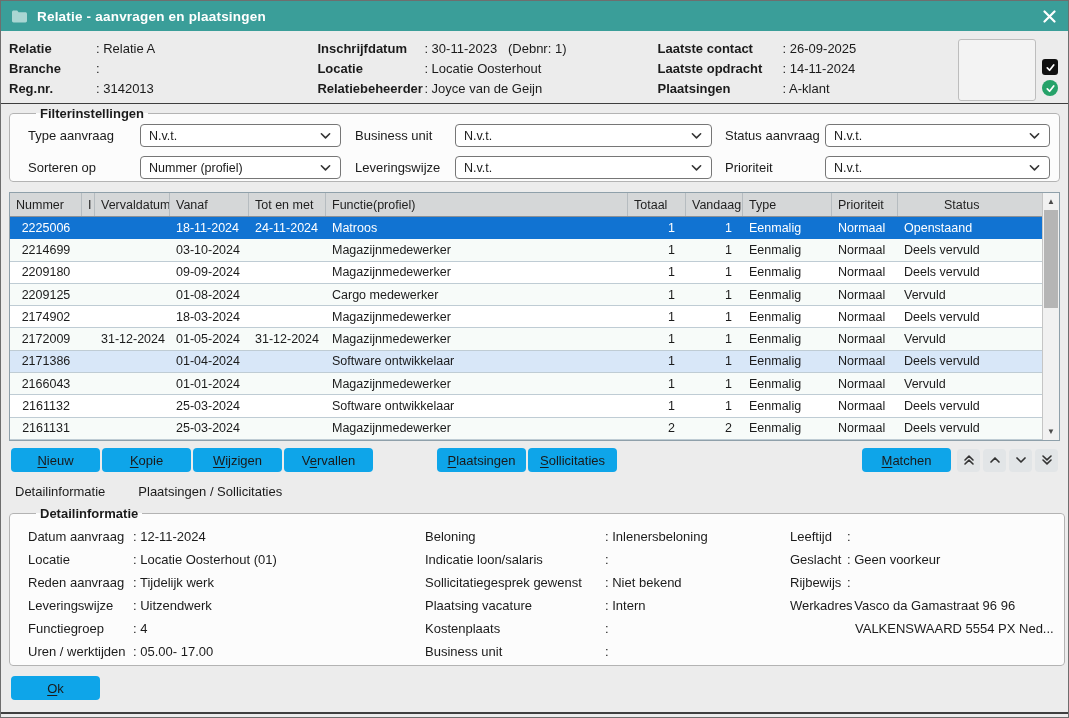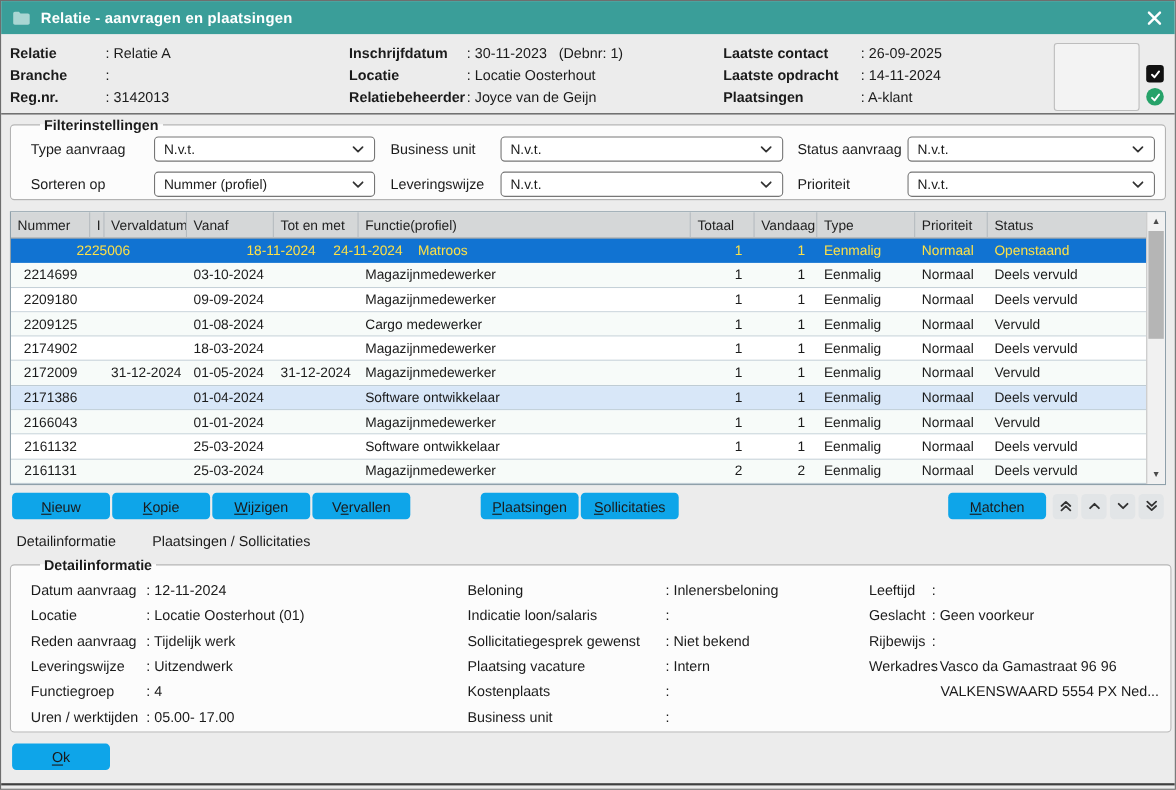--- a/index.html
+++ b/index.html
@@ -47,28 +47,28 @@
   .flt-label.g2 { padding-left:14px; }
   .flt-label.g3 { padding-left:13px; }
   .combo { height:23px; background:#fff; border:1px solid #767676; border-radius:4px; display:flex; align-items:center; justify-content:space-between; padding:0 9px 0 8px; font-size:12.5px; cursor:pointer; }
 
   
   .grid-table { margin:10px 8px 0 8px; height:249px; border:1px solid #8fa0aa; background:#fff; display:flex; }
   .t-main { flex:1; display:flex; flex-direction:column; min-width:0; }
   .trow { display:grid; grid-template-columns:72px 13px 75px 79px 77px 1fr 58px 57px 89px 66px 144px; }
   .t-head { height:24px; background:#d5d7d8; border-bottom:1px solid #8c9196; flex:none; }
   .t-head .th { display:flex; align-items:center; padding:0 6px; border-right:1px solid #b6bcc0; font-size:12.5px; color:#1f1f1f; overflow:hidden; white-space:nowrap; cursor:pointer; }
-  .t-head .th:last-child { border-right:none; }
+  .t-head .th:last-child { border-right:none;margin-left:40px; }
   .t-body { flex:1; display:flex; flex-direction:column; }
   .t-row { flex:1; border-bottom:1px solid #bfccd4; background:#fff; cursor:pointer; }
   .t-row:nth-child(even) { background:#f7fbf9; }
   .t-row .td { display:flex; align-items:center; padding:0 6px; font-size:12.5px; overflow:hidden; white-space:nowrap; }
   .t-row .c0 { justify-content:center; }
   .t-row .c6, .t-row .c7 { justify-content:flex-end; padding-right:11px; }
-  .t-row.selected { background:#1173d2 !important; color:#fde047; border-bottom-color:#1173d2;padding-left:48px; }
+  .t-row.selected { background:#1173d2 !important; color:#ffffff; border-bottom-color:#1173d2; }
   .t-row.highlight { background:#d8e7f8 !important; }
 
   
   .t-scroll { width:17px; flex:none; background:#f1f1f1; border-left:1px solid #c5c5c5; display:flex; flex-direction:column; }
   .s-arrow { height:17px; display:flex; align-items:center; justify-content:center; font-size:8px; color:#4a4a4a; cursor:pointer; flex:none; }
   .s-track { flex:1; position:relative; }
   .s-thumb { position:absolute; left:1px; right:1px; top:0; height:46%; background:#b5b5b5; cursor:pointer; }
 
   
   .btnrow { display:flex; align-items:center; margin:7px 10px 0 10px; }

